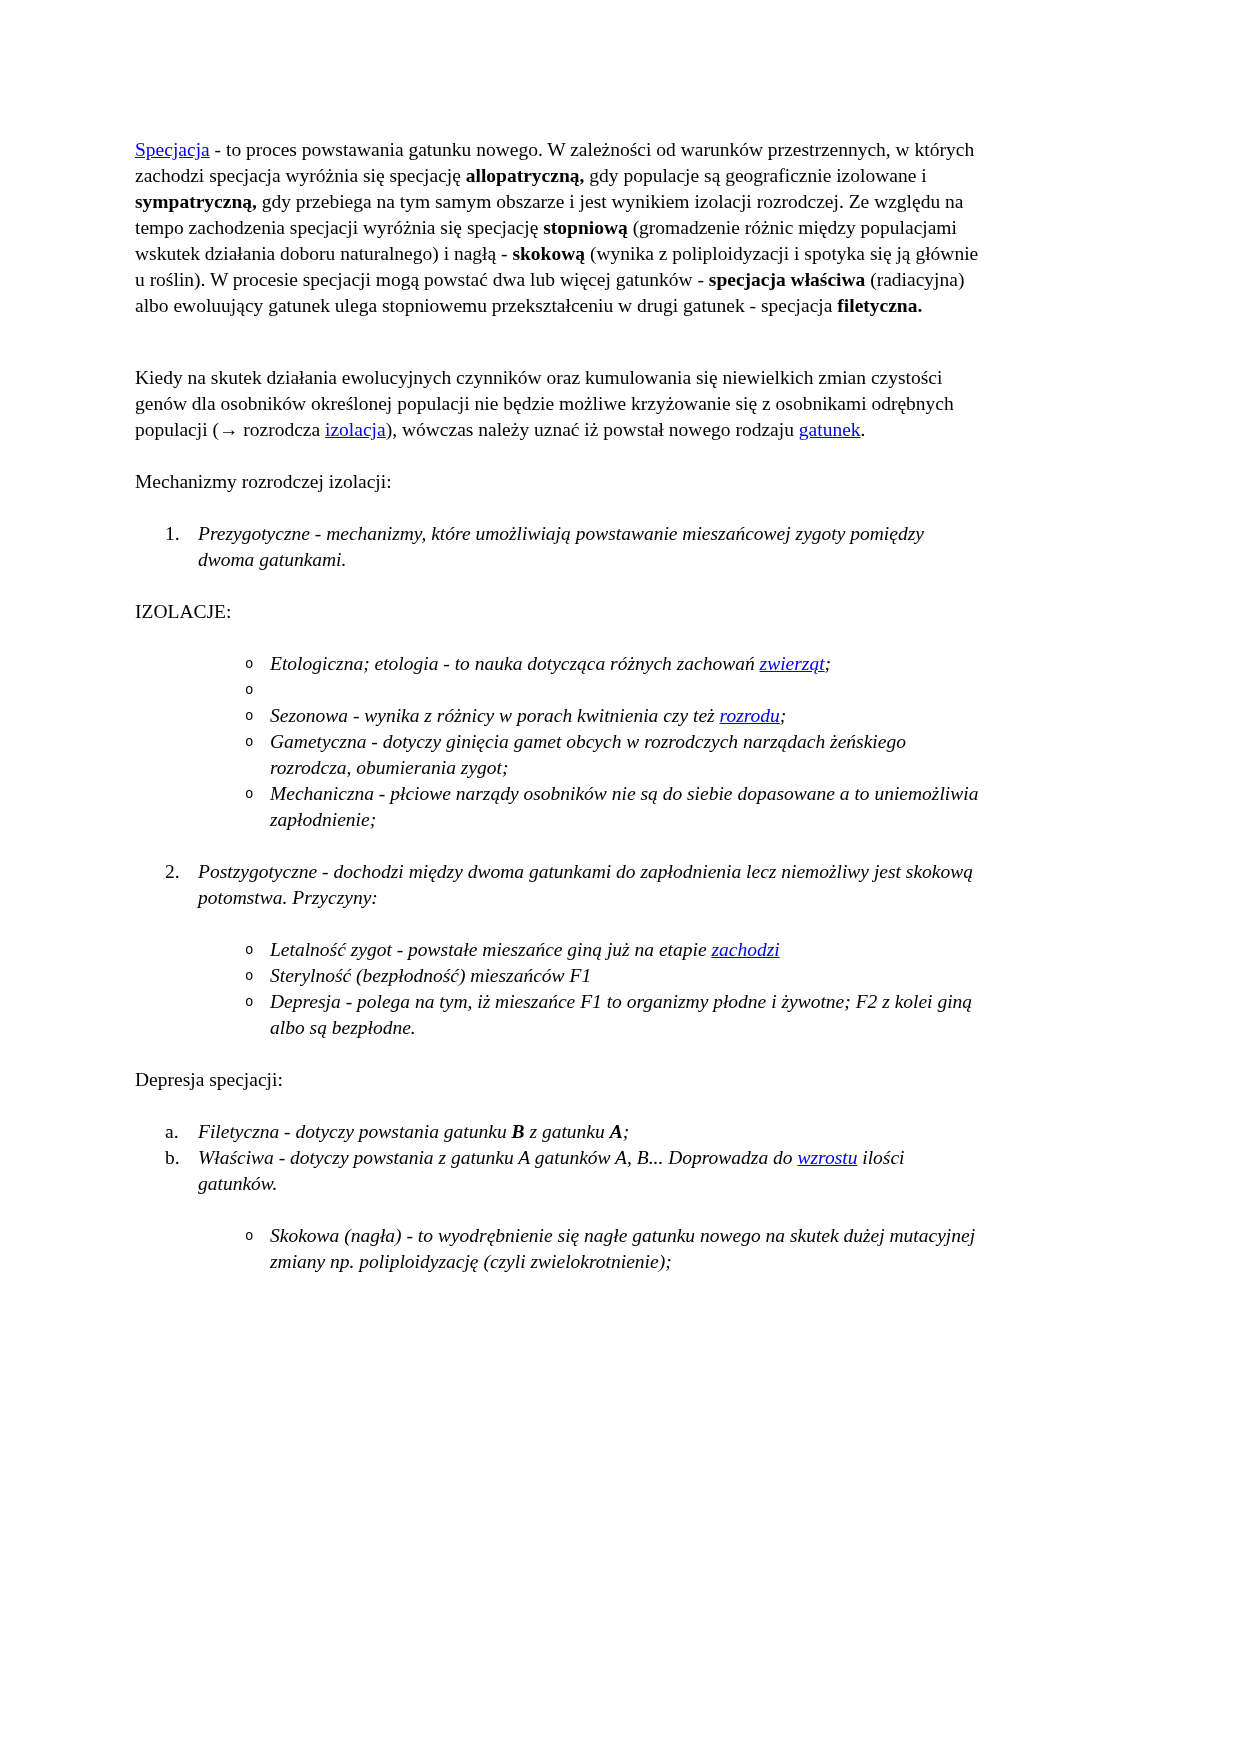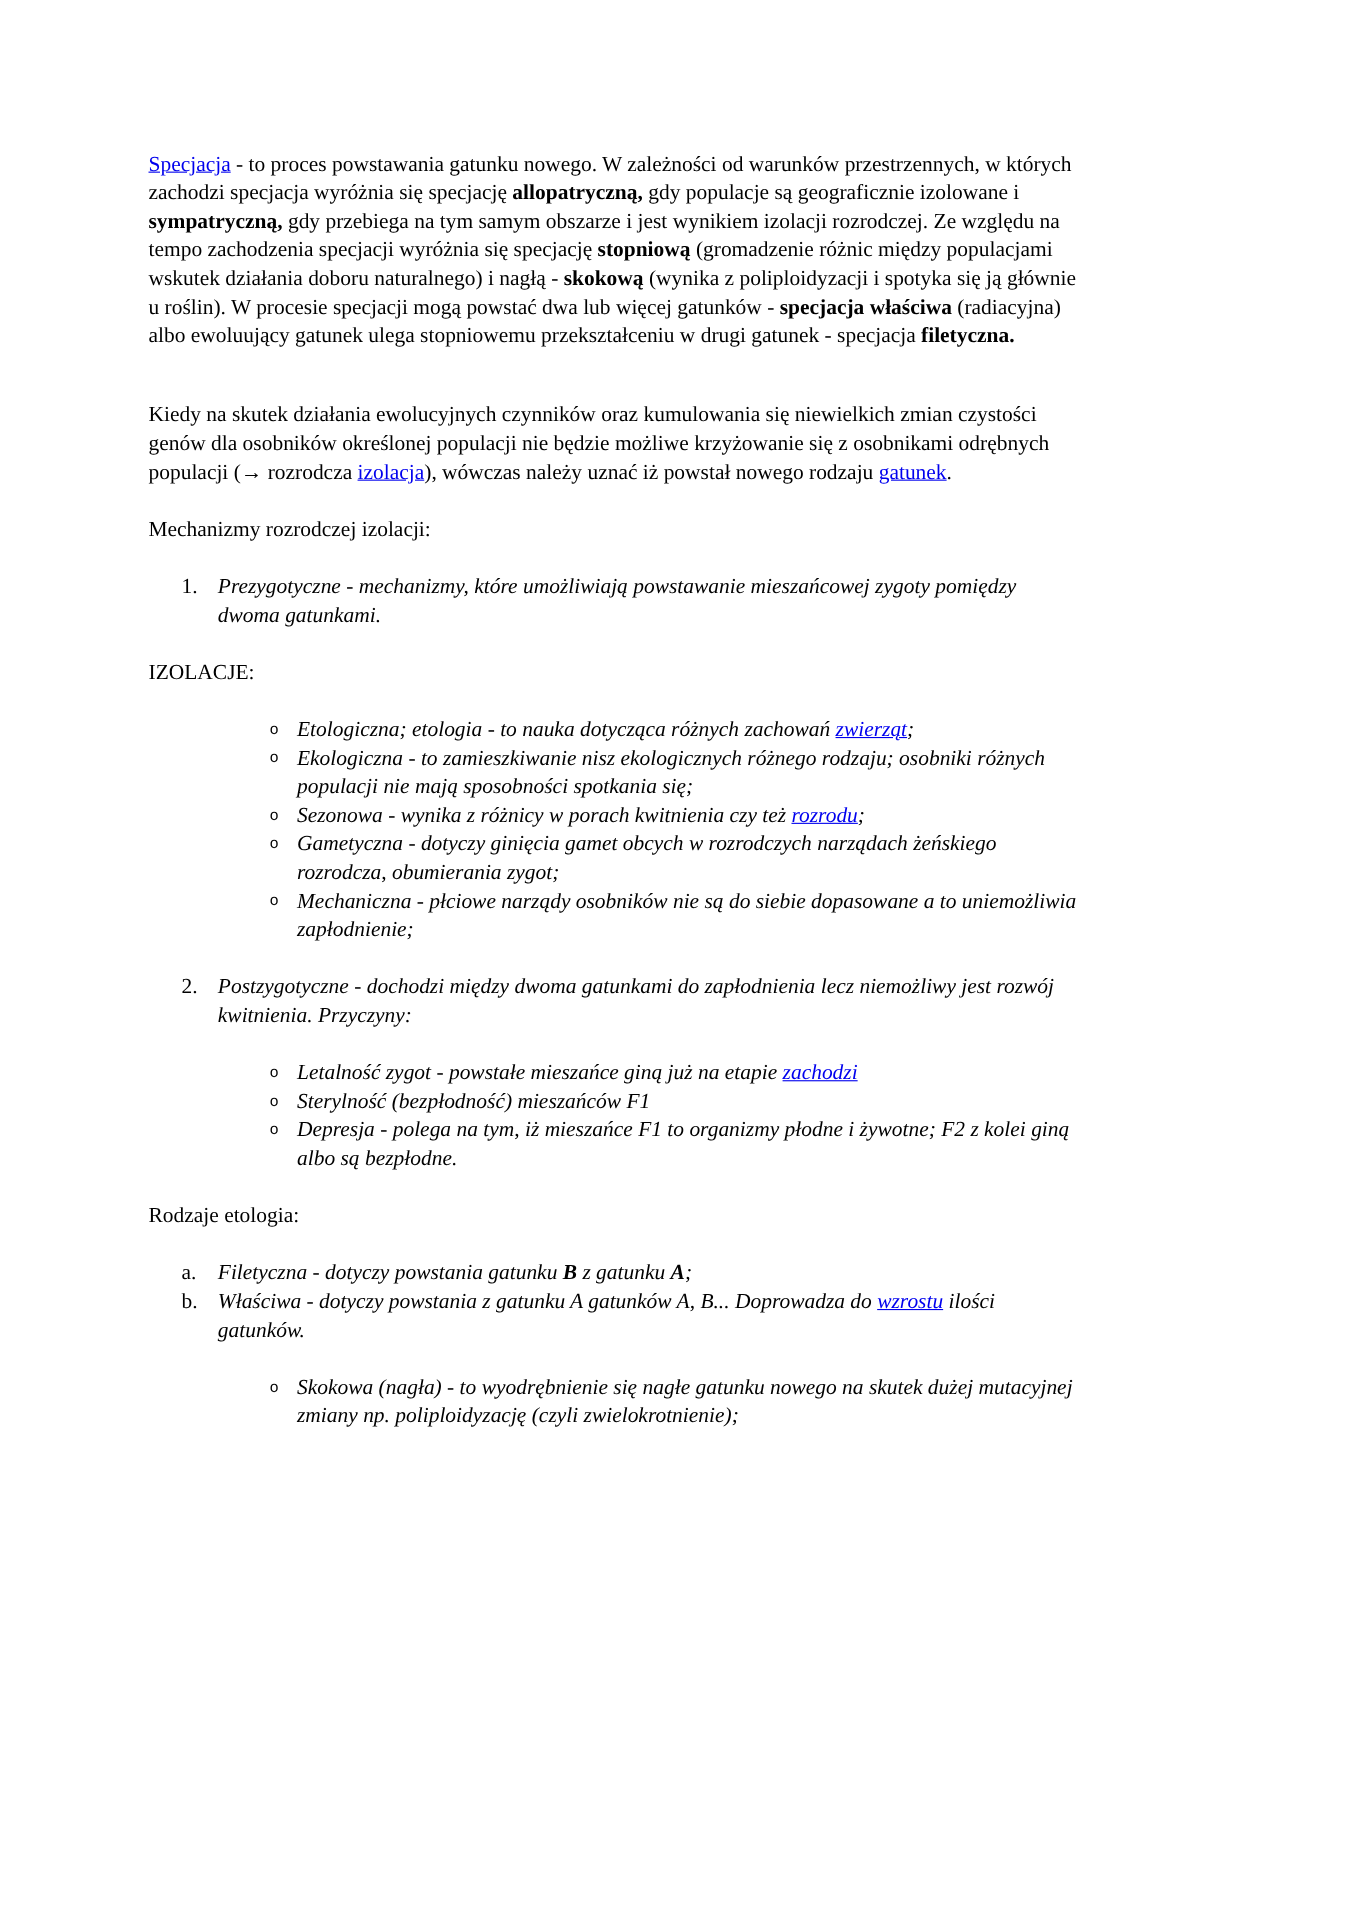--- a/index.html
+++ b/index.html
@@ -82,54 +82,53 @@
   </div>
 
   <p class="block heading"><span>IZOLACJE:</span></p>
 
   <div class="block tight li bullet">
     <span class="marker">o</span>
     <span class="li-text"><span>Etologiczna; etologia - to nauka dotycząca różnych zachowań </span><a class="doc-link" href="#">zwierząt</a><span>;</span></span>
   </div>
   <div class="block tight li bullet">
     <span class="marker">o</span>
-    <span class="li-text"><span>Ekologiczna - to zamieszkiwanie nisz ekologicznych różnego rodzaju; osobniki różnych populacji nie mają sposobności spotkania się;</span></span>
   </div>
   <div class="block tight li bullet">
     <span class="marker">o</span>
     <span class="li-text"><span>Sezonowa - wynika z różnicy w porach kwitnienia czy też </span><a class="doc-link" href="#">rozrodu</a><span>;</span></span>
   </div>
   <div class="block tight li bullet">
     <span class="marker">o</span>
     <span class="li-text"><span>Gametyczna - dotyczy ginięcia gamet obcych w rozrodczych narządach żeńskiego rozrodcza, obumierania zygot;</span></span>
   </div>
   <div class="block li bullet">
     <span class="marker">o</span>
     <span class="li-text"><span>Mechaniczna - płciowe narządy osobników nie są do siebie dopasowane a to uniemożliwia zapłodnienie;</span></span>
   </div>
 
   <div class="block li num">
     <span class="marker">2.</span>
-    <span class="li-text"><span>Postzygotyczne - dochodzi między dwoma gatunkami do zapłodnienia lecz niemożliwy jest rozwój kwitnienia. Przyczyny:</span></span>
+    <span class="li-text"><span>Postzygotyczne - dochodzi między dwoma gatunkami do zapłodnienia lecz niemożliwy jest skokową potomstwa. Przyczyny:</span></span>
   </div>
 
   <div class="block tight li bullet">
     <span class="marker">o</span>
     <span class="li-text"><span>Letalność zygot - powstałe mieszańce giną już na etapie </span><a class="doc-link" href="#">zachodzi</a></span>
   </div>
   <div class="block tight li bullet">
     <span class="marker">o</span>
     <span class="li-text"><span>Sterylność (bezpłodność) mieszańców F1</span></span>
   </div>
   <div class="block li bullet">
     <span class="marker">o</span>
     <span class="li-text"><span>Depresja - polega na tym, iż mieszańce F1 to organizmy płodne i żywotne; F2 z kolei giną albo są bezpłodne.</span></span>
   </div>
 
-  <p class="block heading"><span>Rodzaje etologia:</span></p>
+  <p class="block heading"><span>Depresja specjacji:</span></p>
 
   <div class="block tight li letter">
     <span class="marker">a.</span>
     <span class="li-text"><span>Filetyczna - dotyczy powstania gatunku </span><b>B</b><span> z gatunku </span><b>A</b><span>;</span></span>
   </div>
   <div class="block li letter">
     <span class="marker">b.</span>
     <span class="li-text"><span>Właściwa - dotyczy powstania z gatunku A gatunków A, B... Doprowadza do </span><a class="doc-link" href="#">wzrostu</a><span> ilości gatunków.</span></span>
   </div>
 

